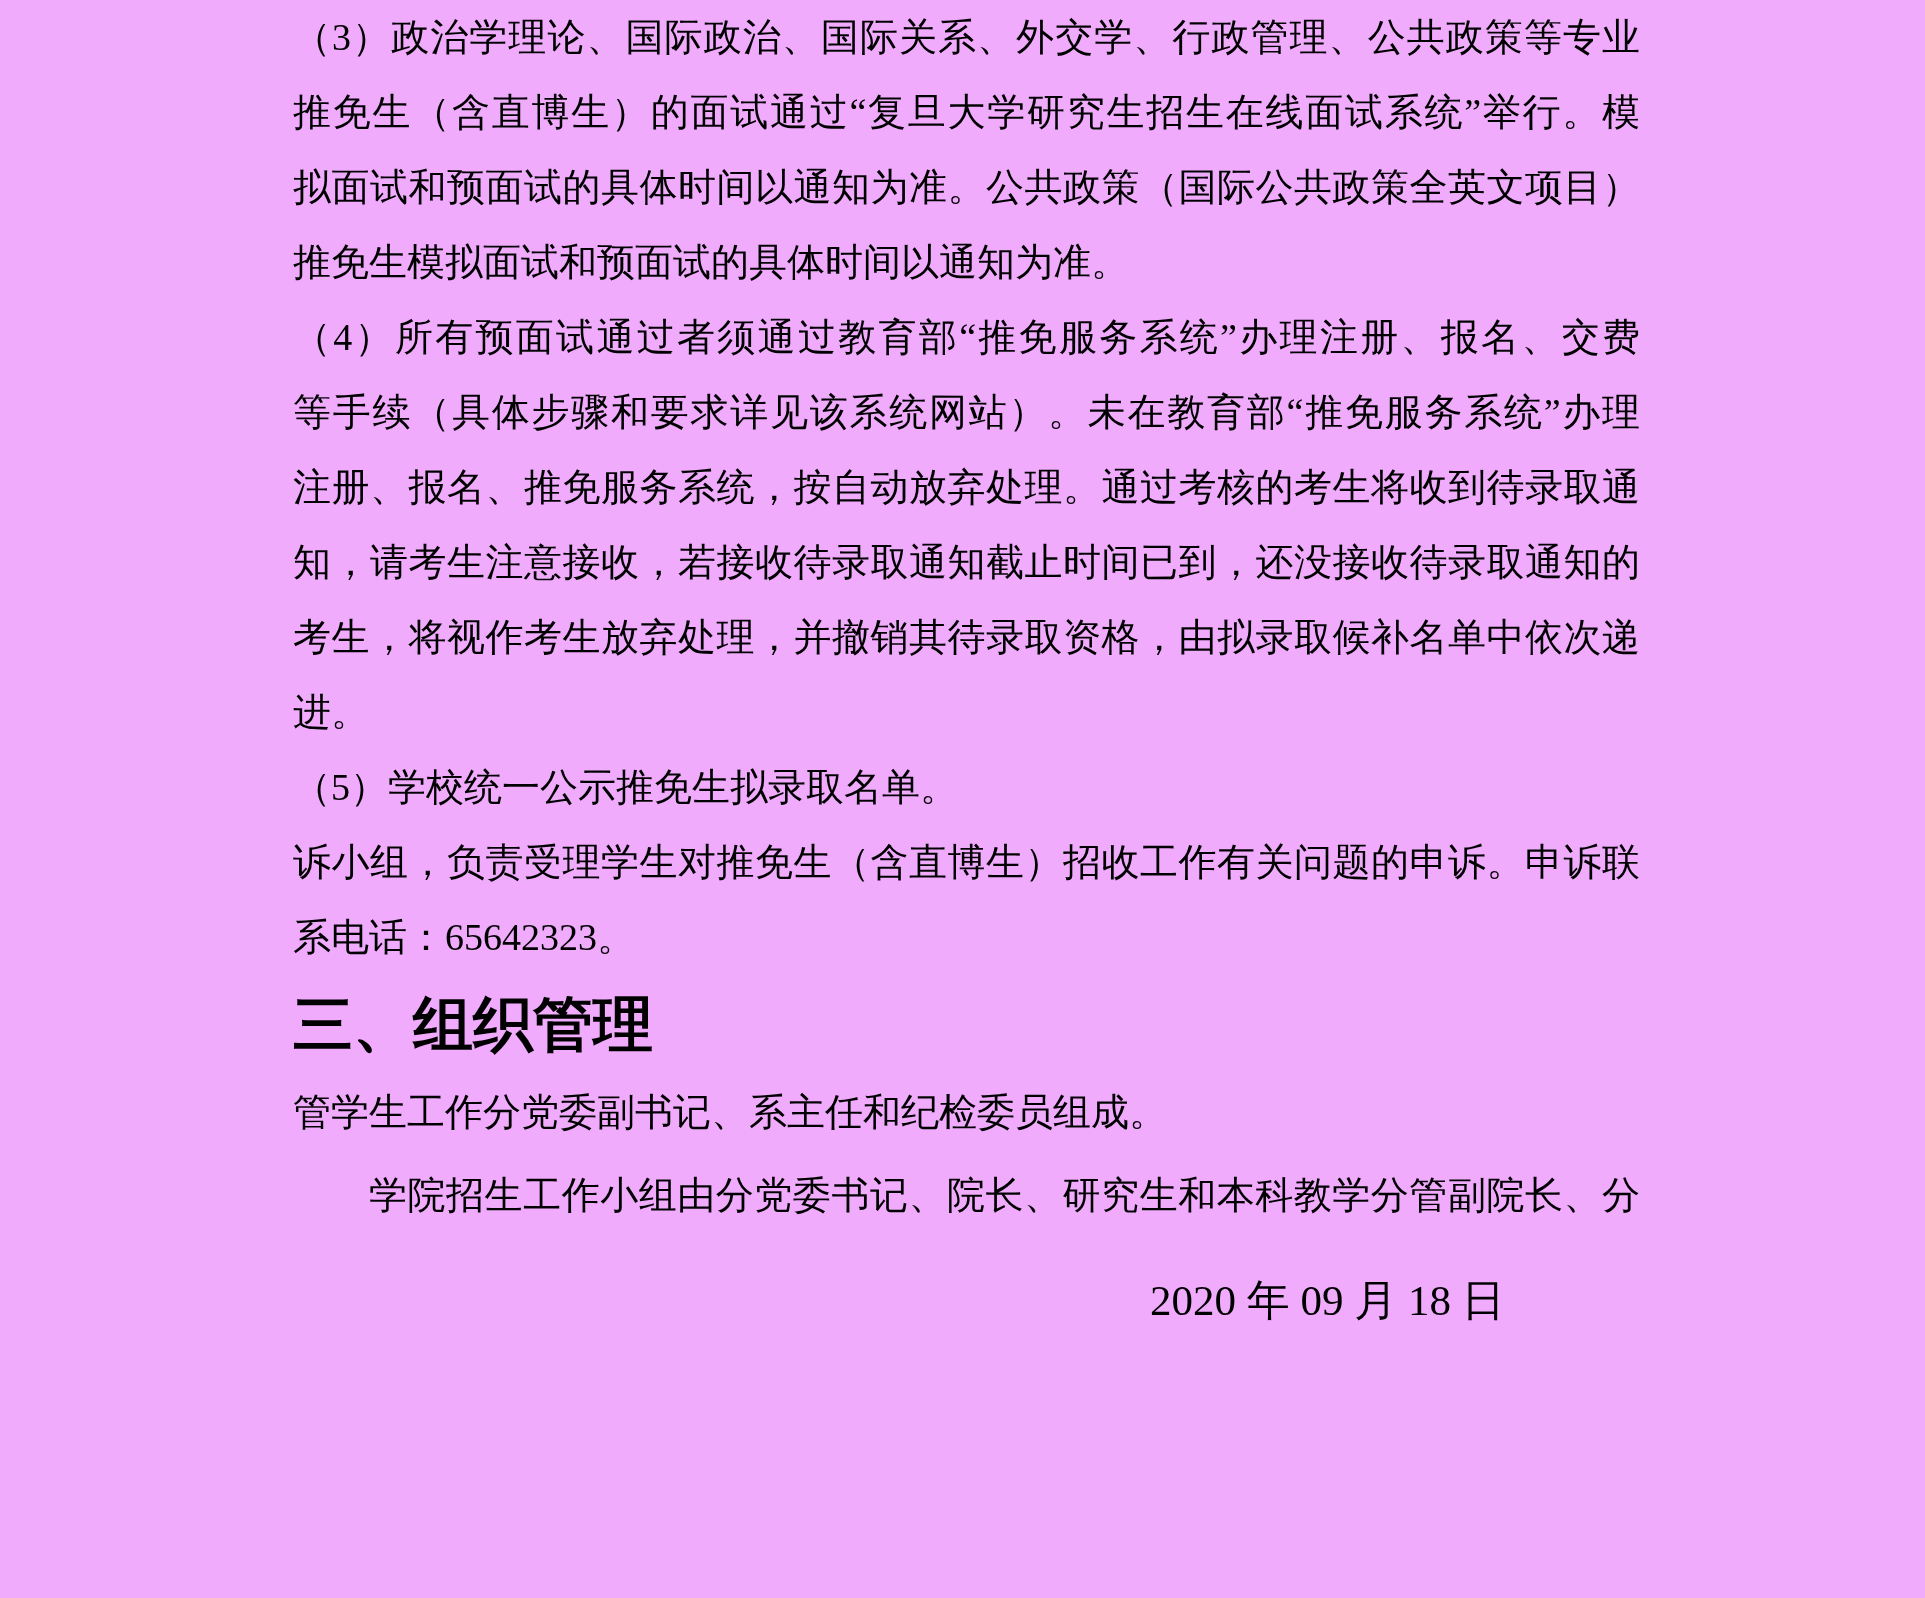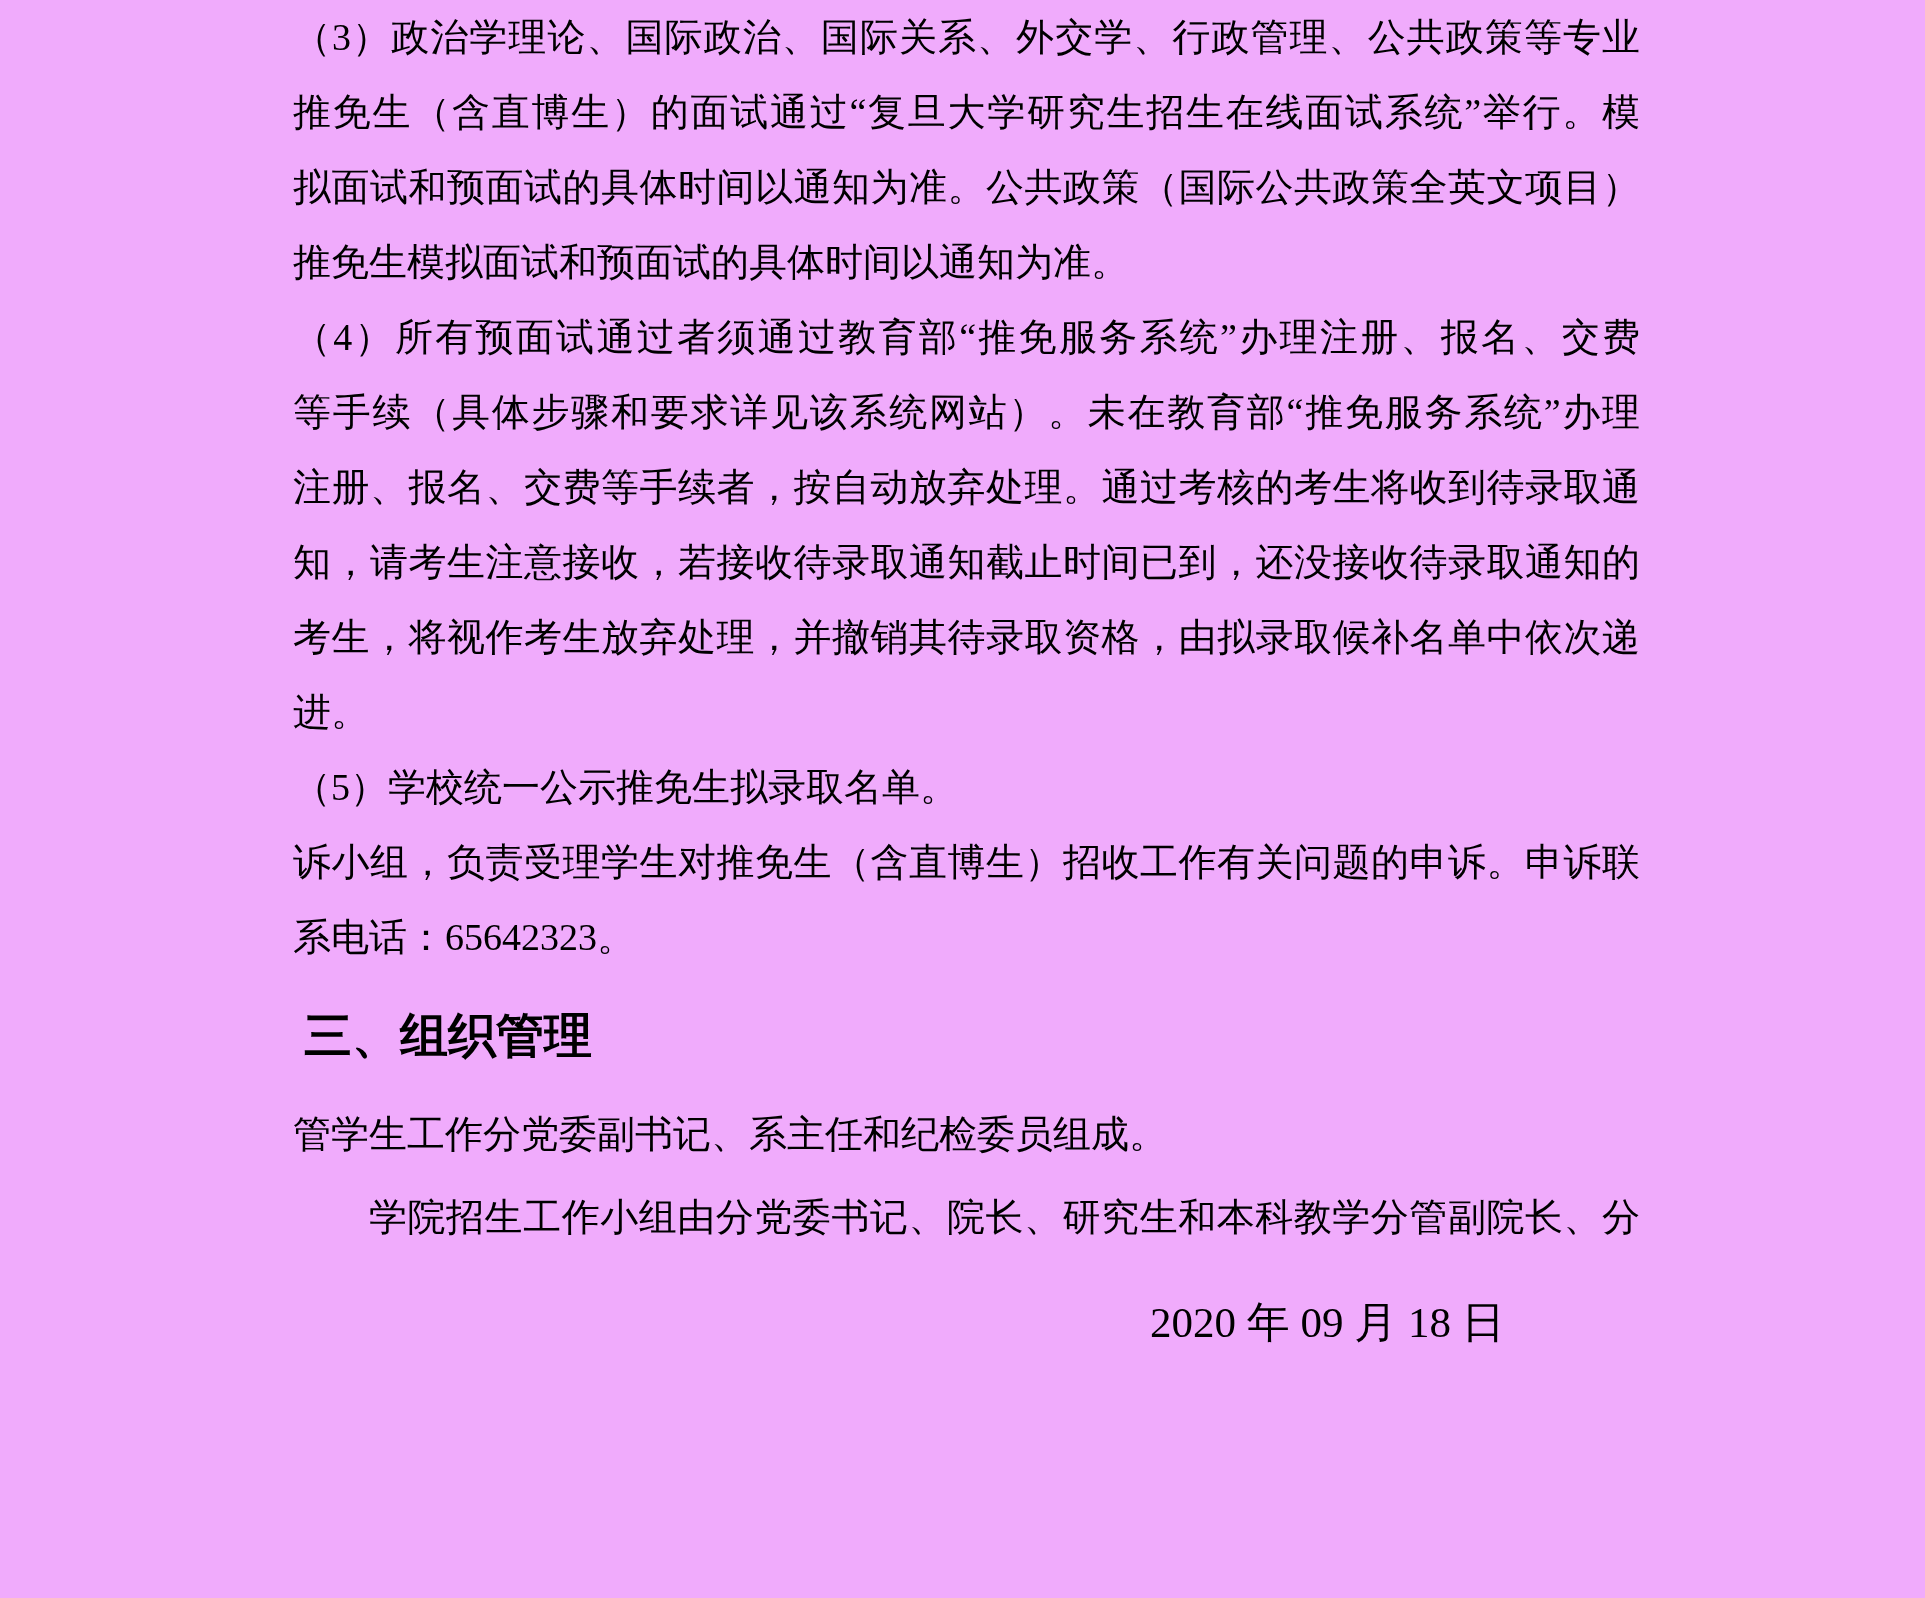--- a/index.html
+++ b/index.html
@@ -28,25 +28,25 @@
     white-space:normal;
     text-align:justify;
     text-align-last:justify;
     text-justify:inter-character;
     overflow:hidden;
   }
   .indent2{
     text-indent:2em;
   }
   .heading{
-    font-size:48px;
+    font-size:60px;
     font-weight:bold;
     line-height:100px;
     height:100px;
-    margin:11px;
+    margin:0;
     font-family:"Liberation Serif","DejaVu Serif",serif;
   }
   .after-heading{
     margin-top:8px;
   }
   .signature-line{
     margin-top:89px;
     font-size:43px;
     line-height:75px;
     height:75px;
@@ -67,21 +67,21 @@
 
 <div class="page">
   <div class="content">
 
     <div class="line full">（3）政治学理论、国际政治、国际关系、外交学、行政管理、公共政策等专业</div>
     <div class="line full">推免生（含直博生）的面试通过“复旦大学研究生招生在线面试系统”举行。模</div>
     <div class="line full">拟面试和预面试的具体时间以通知为准。公共政策（国际公共政策全英文项目）</div>
     <div class="line">推免生模拟面试和预面试的具体时间以通知为准。</div>
     <div class="line full">（4）所有预面试通过者须通过教育部“推免服务系统”办理注册、报名、交费</div>
     <div class="line full">等手续（具体步骤和要求详见该系统网站）。未在教育部“推免服务系统”办理</div>
-    <div class="line full">注册、报名、交费等手续者，按自动放弃处理。通过考核的考生将收到待录取通</div>
+    <div class="line full">注册、报名、推免服务系统，按自动放弃处理。通过考核的考生将收到待录取通</div>
     <div class="line full">知，请考生注意接收，若接收待录取通知截止时间已到，还没接收待录取通知的</div>
     <div class="line full">考生，将视作考生放弃处理，并撤销其待录取资格，由拟录取候补名单中依次递</div>
     <div class="line">进。</div>
     <div class="line">（5）学校统一公示推免生拟录取名单。</div>
     <div class="line full">诉小组，负责受理学生对推免生（含直博生）招收工作有关问题的申诉。申诉联</div>
     <div class="line">系电话：65642323。</div>
 
     <h2 class="heading">三、组织管理</h2>
 
     <div class="line">管学生工作分党委副书记、系主任和纪检委员组成。</div>

